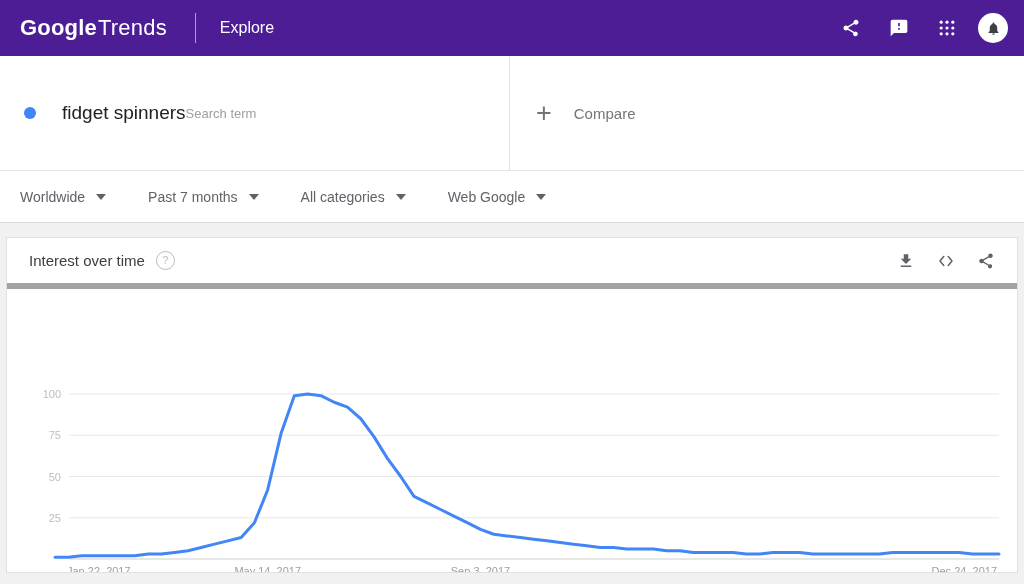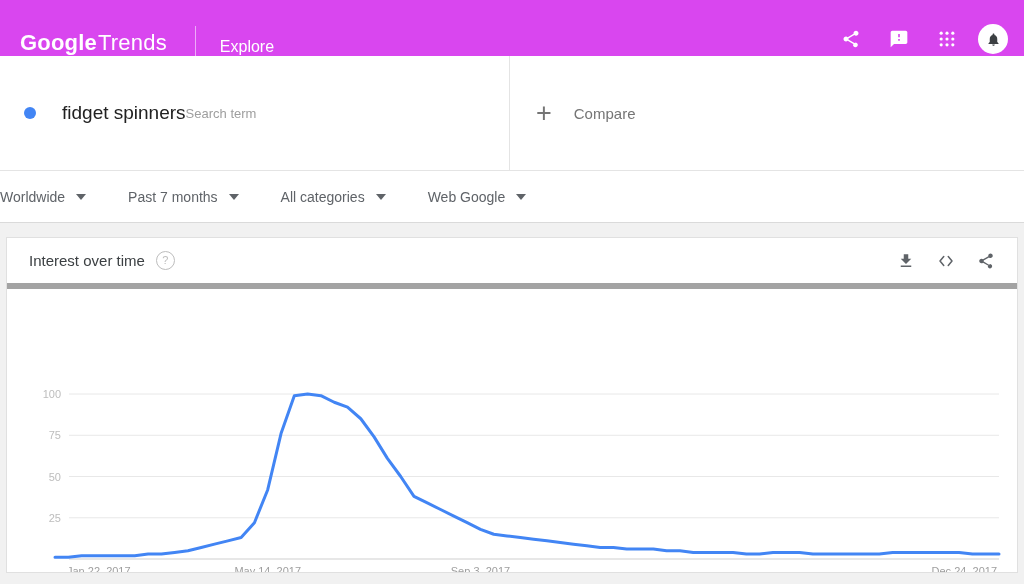--- a/index.html
+++ b/index.html
@@ -11,23 +11,23 @@
     height: 584px;
     background: #f1f1f1;
     font-family: "Liberation Sans", sans-serif;
     overflow: hidden;
     -webkit-font-smoothing: antialiased;
   }
 
   
   .appbar {
     height: 56px;
-    background: #d946ef;
-    display: flex;
-    align-items: flex-end;
+    background: #4c1d95;
+    display: flex;
+    align-items: center;
     padding: 0 16px 0 20px;
     box-sizing: border-box;
   }
   .brand {
     display: flex;
     align-items: baseline;
     font-size: 22px;
     color: #ffffff;
     letter-spacing: 0.2px;
     white-space: nowrap;
@@ -120,20 +120,21 @@
     font-size: 15px;
     color: #757575;
   }
 
   
   .filterbar {
     background: #ffffff;
     height: 52px;
     display: flex;
     align-items: center;
+    padding-left: 20px;
     border-bottom: 1px solid #dadada;
     box-sizing: border-box;
   }
   .filter {
     display: flex;
     align-items: center;
     margin-right: 42px;
     cursor: pointer;
     white-space: nowrap;
   }

